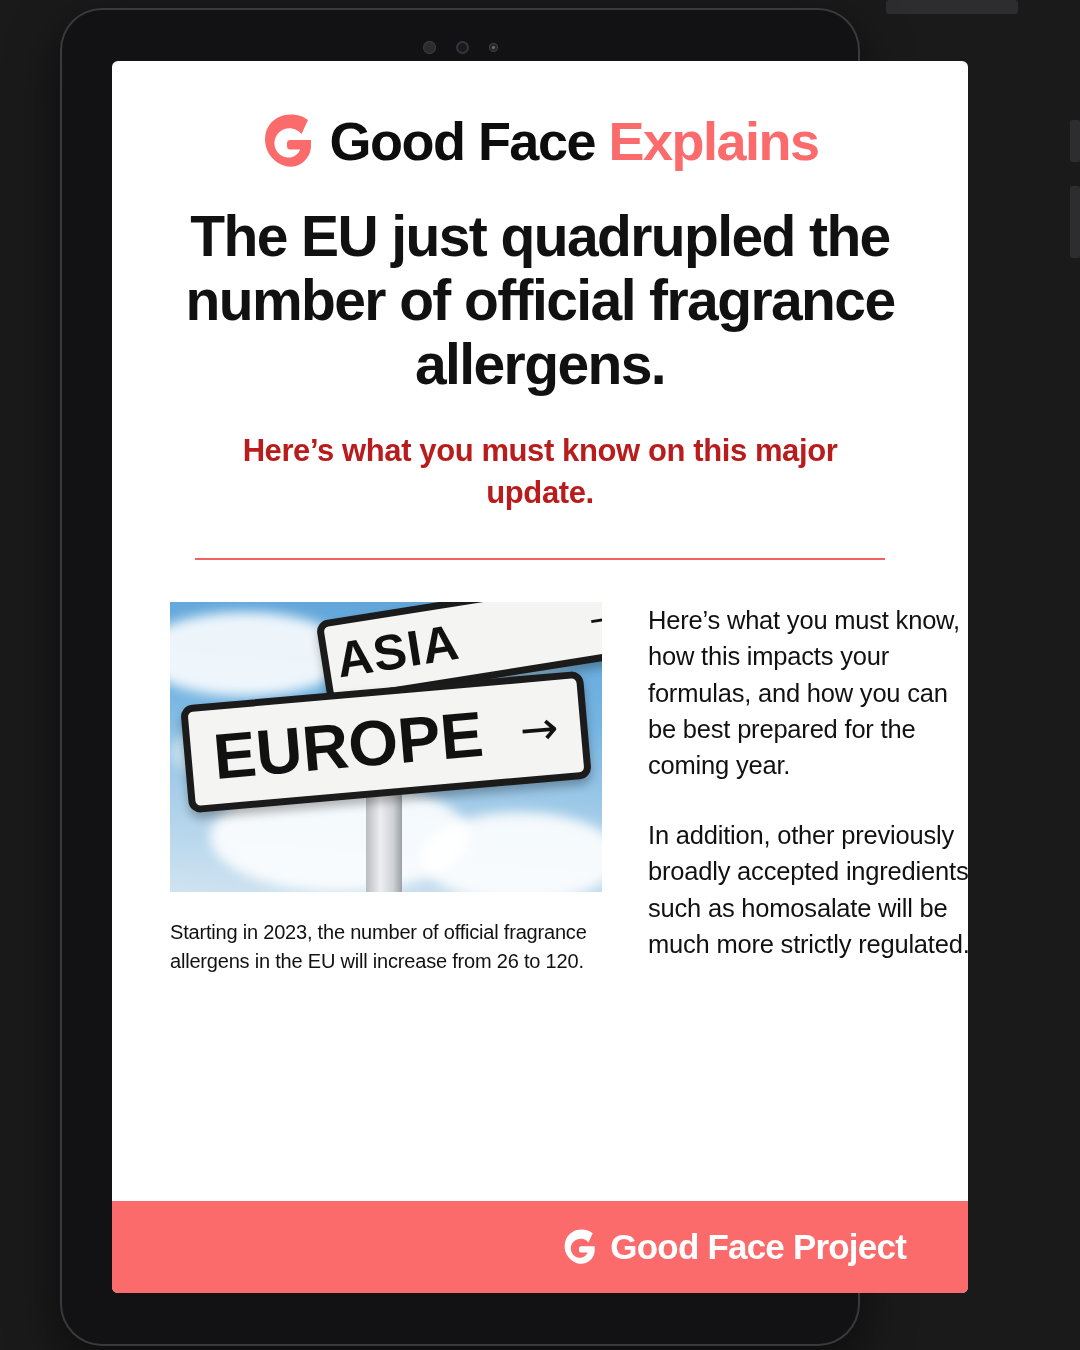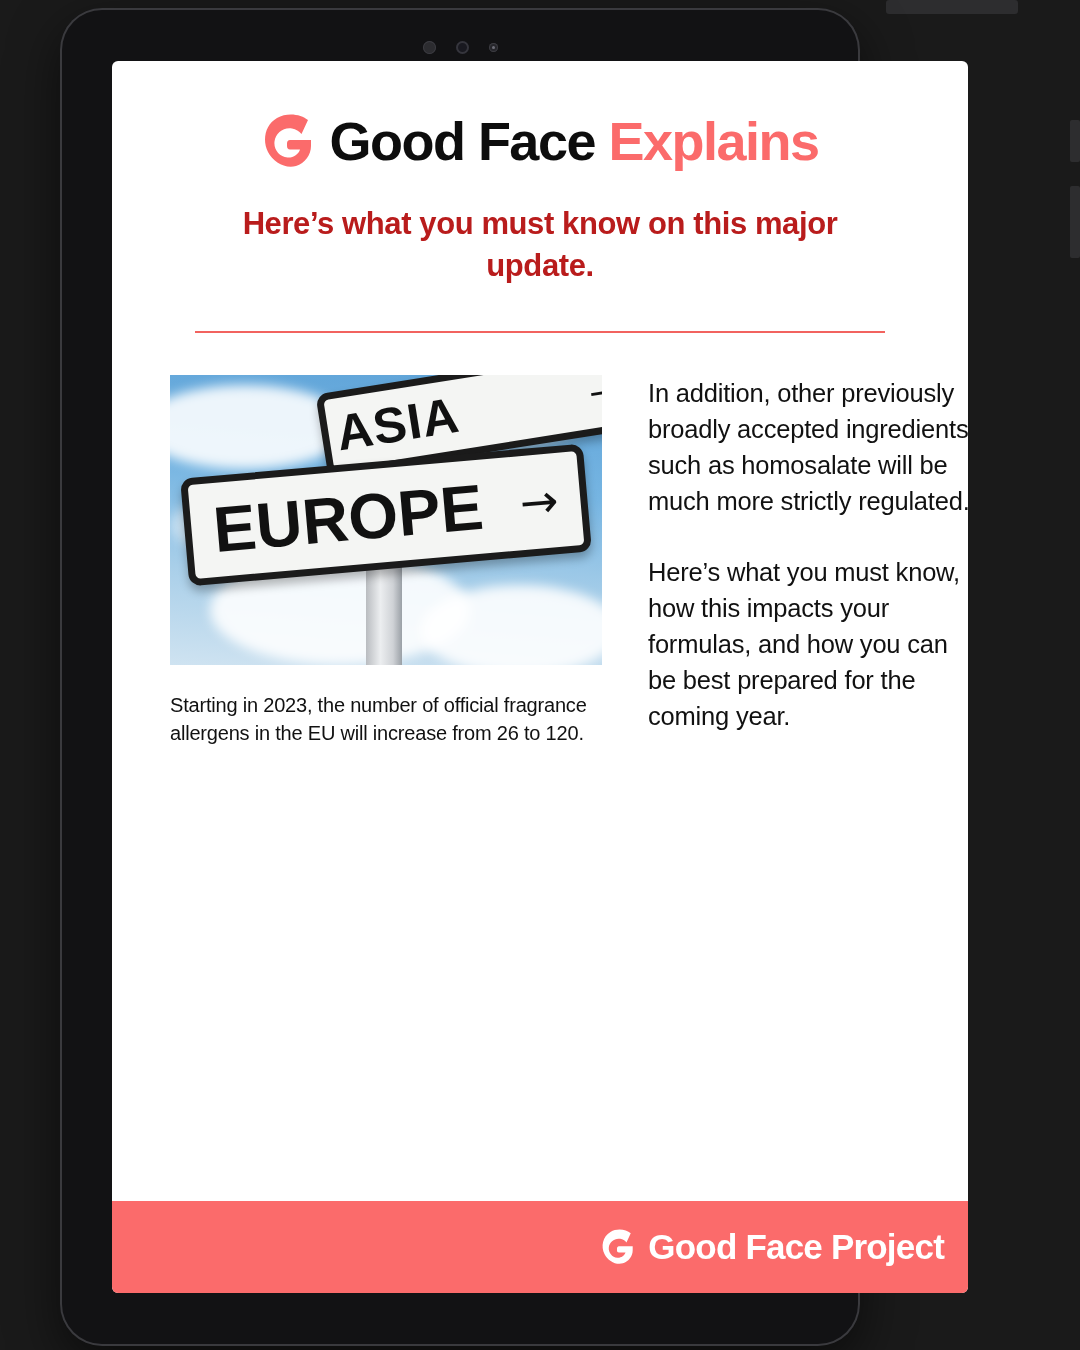--- a/index.html
+++ b/index.html
@@ -290,21 +290,21 @@
   .footer {
     position: absolute;
     left: 0;
     right: 0;
     bottom: 0;
     height: 92px;
     background: #fb6b6b;
     display: flex;
     align-items: center;
     justify-content: flex-end;
-    padding-right: 24px;
+    padding-right: 62px;
     box-sizing: border-box;
     gap: 14px;
   }
   .footer-logo { width: 34px; height: 38px; flex: none; }
   .footer-text {
     color: #ffffff;
     font-size: 35px;
     font-weight: bold;
     letter-spacing: -0.8px;
     white-space: nowrap;
@@ -332,20 +332,21 @@
 
         <div class="brand-row">
           <svg class="brand-logo" viewBox="0 0 52 56">
             <path d="M47 7 C40 1, 26 -1, 16 5 C4 12, 1 27, 7 39 C12 49, 24 56, 35 53 C44 50, 50 42, 50 33 L50 27 L29 27 C27 27, 26 28.5, 26 30.5 L26 33 C26 35, 27 36.5, 29 36.5 L39 36.5 C37.5 41.5, 32 45, 26.5 44.5 C18.5 44, 12.5 36.5, 13.5 28.5 C14.5 20, 22.5 14, 31 15.5 C35 16.2, 38 18, 40.5 21 Z" fill="#fb6b6b"></path>
           </svg>
           <div class="brand-text">
             <span class="dark">Good Face</span><span>&nbsp;</span><span class="accent">Explains</span>
           </div>
         </div>
 
+        <h1 class="headline">The EU just quadrupled the number of official fragrance allergens.</h1>
 
         <h2 class="subhead">Here’s what you must know on this major update.</h2>
 
         <div class="divider"></div>
 
         <div class="body-grid">
 
           <div class="col-left">
 
             <div class="photo">
@@ -366,22 +367,22 @@
               <div class="sign sign-europe">
                 <span class="sign-label">EUROPE</span>
                 <span class="arrow">→</span>
               </div>
             </div>
 
             <p class="caption">Starting in 2023, the number of official fragrance allergens in the EU will increase from 26 to 120.</p>
           </div>
 
           <div class="col-right">
+            <p class="para">Here’s what you must know, how this impacts your formulas, and how you can be best prepared for the coming year.</p>
             <p class="para">In addition, other previously broadly accepted ingredients such as homosalate will be much more strictly regulated.</p>
-            <p class="para">Here’s what you must know, how this impacts your formulas, and how you can be best prepared for the coming year.</p>
           </div>
 
         </div>
 
         <div class="footer">
           <svg class="footer-logo" viewBox="0 0 52 56">
             <path d="M47 7 C40 1, 26 -1, 16 5 C4 12, 1 27, 7 39 C12 49, 24 56, 35 53 C44 50, 50 42, 50 33 L50 27 L29 27 C27 27, 26 28.5, 26 30.5 L26 33 C26 35, 27 36.5, 29 36.5 L39 36.5 C37.5 41.5, 32 45, 26.5 44.5 C18.5 44, 12.5 36.5, 13.5 28.5 C14.5 20, 22.5 14, 31 15.5 C35 16.2, 38 18, 40.5 21 Z" fill="#ffffff"></path>
           </svg>
           <span class="footer-text">Good Face Project</span>
         </div>

